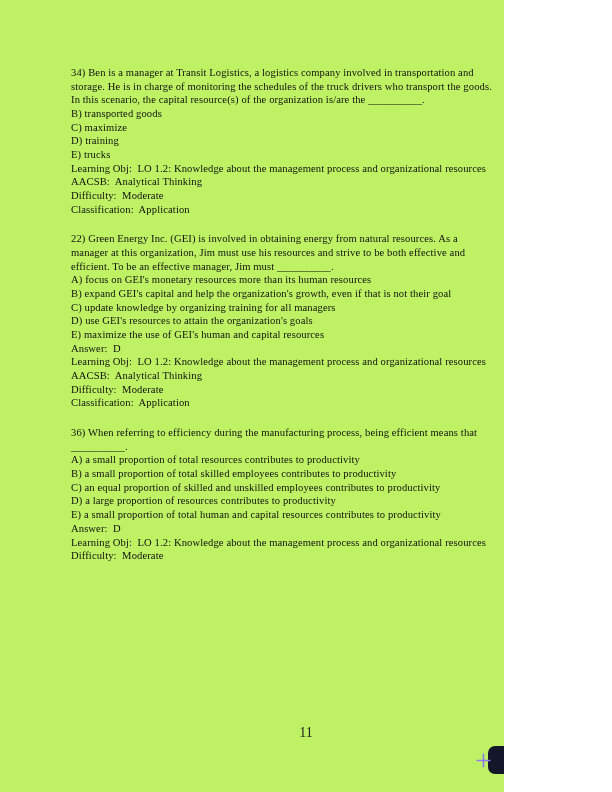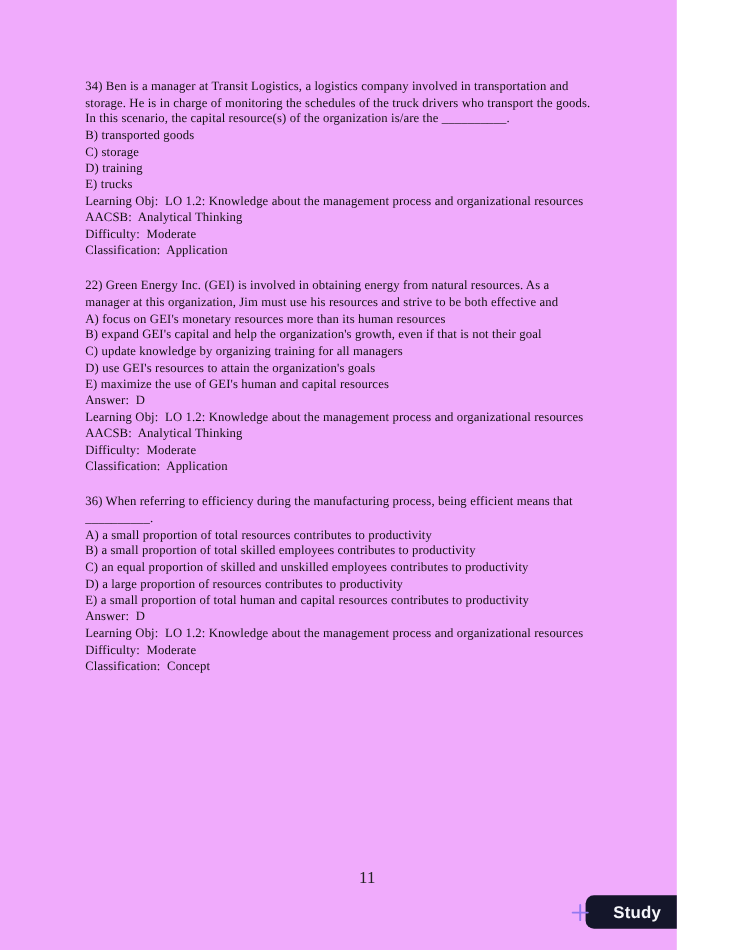--- a/index.html
+++ b/index.html
@@ -2,23 +2,23 @@
 <html><head>
 <meta charset="utf-8">
 <style>
   html, body {
     margin: 0;
     padding: 0;
     background: #ffffff;
   }
   .page {
     position: relative;
-    width: 564px;
+    width: 504px;
     height: 792px;
-    background: #f0abfc;
+    background: #bef264;
     overflow: hidden;
     font-family: "Liberation Serif", serif;
     color: #111111;
   }
   .content {
     position: absolute;
     left: 71px;
     top: 66px;
     width: 476px;
     font-size: 10.6px;
@@ -73,31 +73,32 @@
 <body>
 
 <div class="page">
 
   <div class="content">
     <div class="qblock">
         <div class="text-line">34) Ben is a manager at Transit Logistics, a logistics company involved in transportation and</div>
         <div class="text-line">storage. He is in charge of monitoring the schedules of the truck drivers who transport the goods.</div>
         <div class="text-line">In this scenario, the capital resource(s) of the organization is/are the __________.</div>
         <div class="text-line">B) transported goods</div>
-        <div class="text-line">C) storage</div>
+        <div class="text-line">C) maximize</div>
         <div class="text-line">D) training</div>
         <div class="text-line">E) trucks</div>
         <div class="text-line">Learning Obj:  LO 1.2: Knowledge about the management process and organizational resources</div>
         <div class="text-line">AACSB:  Analytical Thinking</div>
         <div class="text-line">Difficulty:  Moderate</div>
         <div class="text-line">Classification:  Application</div>
       </div>
     <div class="qblock">
         <div class="text-line">22) Green Energy Inc. (GEI) is involved in obtaining energy from natural resources. As a</div>
         <div class="text-line">manager at this organization, Jim must use his resources and strive to be both effective and</div>
+        <div class="text-line">efficient. To be an effective manager, Jim must __________.</div>
         <div class="text-line">A) focus on GEI's monetary resources more than its human resources</div>
         <div class="text-line">B) expand GEI's capital and help the organization's growth, even if that is not their goal</div>
         <div class="text-line">C) update knowledge by organizing training for all managers</div>
         <div class="text-line">D) use GEI's resources to attain the organization's goals</div>
         <div class="text-line">E) maximize the use of GEI's human and capital resources</div>
         <div class="text-line">Answer:  D</div>
         <div class="text-line">Learning Obj:  LO 1.2: Knowledge about the management process and organizational resources</div>
         <div class="text-line">AACSB:  Analytical Thinking</div>
         <div class="text-line">Difficulty:  Moderate</div>
         <div class="text-line">Classification:  Application</div>
@@ -106,21 +107,20 @@
         <div class="text-line">36) When referring to efficiency during the manufacturing process, being efficient means that</div>
         <div class="text-line">__________.</div>
         <div class="text-line">A) a small proportion of total resources contributes to productivity</div>
         <div class="text-line">B) a small proportion of total skilled employees contributes to productivity</div>
         <div class="text-line">C) an equal proportion of skilled and unskilled employees contributes to productivity</div>
         <div class="text-line">D) a large proportion of resources contributes to productivity</div>
         <div class="text-line">E) a small proportion of total human and capital resources contributes to productivity</div>
         <div class="text-line">Answer:  D</div>
         <div class="text-line">Learning Obj:  LO 1.2: Knowledge about the management process and organizational resources</div>
         <div class="text-line">Difficulty:  Moderate</div>
-        <div class="text-line">Classification:  Concept</div>
       </div>
   </div>
 
   <div class="page-number">11</div>
 
   <div class="logo-badge" style="background: rgb(20, 22, 42);">
     <span class="logo-plus">
       <svg width="15" height="15" viewBox="0 0 15 15">
         <line x1="7.5" y1="1.2" x2="7.5" y2="13.8" stroke="#9279f0" stroke-width="1.6" stroke-linecap="round"></line>
         <line x1="1.2" y1="7.5" x2="13.8" y2="7.5" stroke="#9279f0" stroke-width="1.6" stroke-linecap="round"></line>

